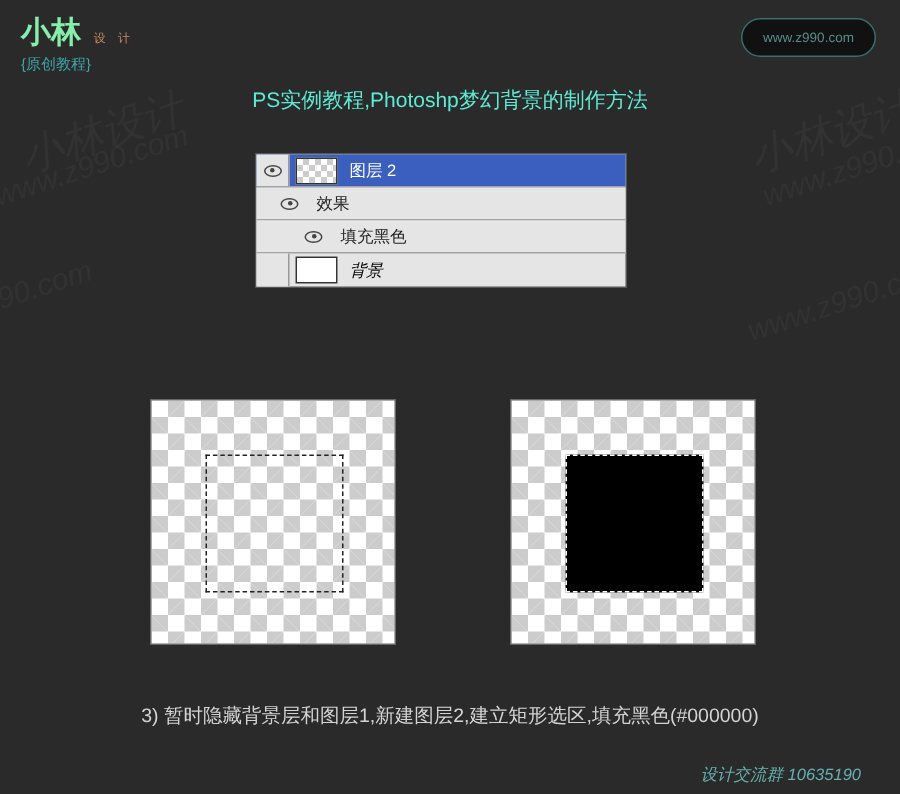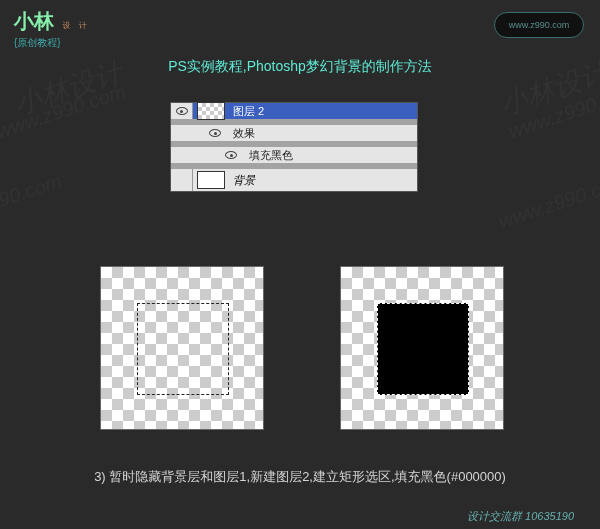--- a/index.html
+++ b/index.html
@@ -72,21 +72,21 @@
     top: 102px;
     left: 170px;
     width: 248px;
     background: #e5e5e5;
     border: 1px solid #555;
   }
   .layer-row {
     display: flex;
     align-items: center;
     height: 22px;
-    border-bottom: 6px solid #a3a3a3;
+    border-bottom: 1px solid #a3a3a3;
     font-size: 11px;
   }
   .visibility-col {
     width: 22px;
     height: 100%;
     border-right: 1px solid #999;
     display: flex;
     align-items: center;
     justify-content: center;
     background: #e5e5e5;
@@ -114,21 +114,20 @@
   .thumb-black { background: #000; }
   .thumb-white { background: #fff; }
   .layer-name { margin-left: 8px; flex: 1; }
   .fx-tag {
     margin-right: 6px;
     font-style: italic;
     color: #333;
     font-size: 11px;
   }
   .sub-row {
-    padding-left: 22px;
     background: #e5e5e5;
     color: #222;
   }
   .sub-label { margin-left: 12px; }
   .eye {
     width: 12px;
     height: 8px;
     border: 1px solid #444;
     border-radius: 60%;
     position: relative;

